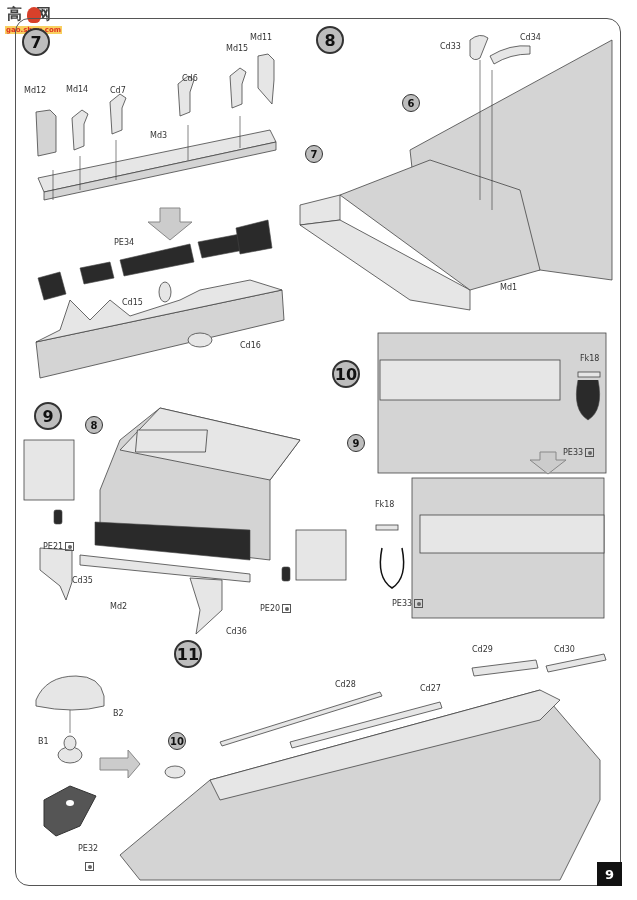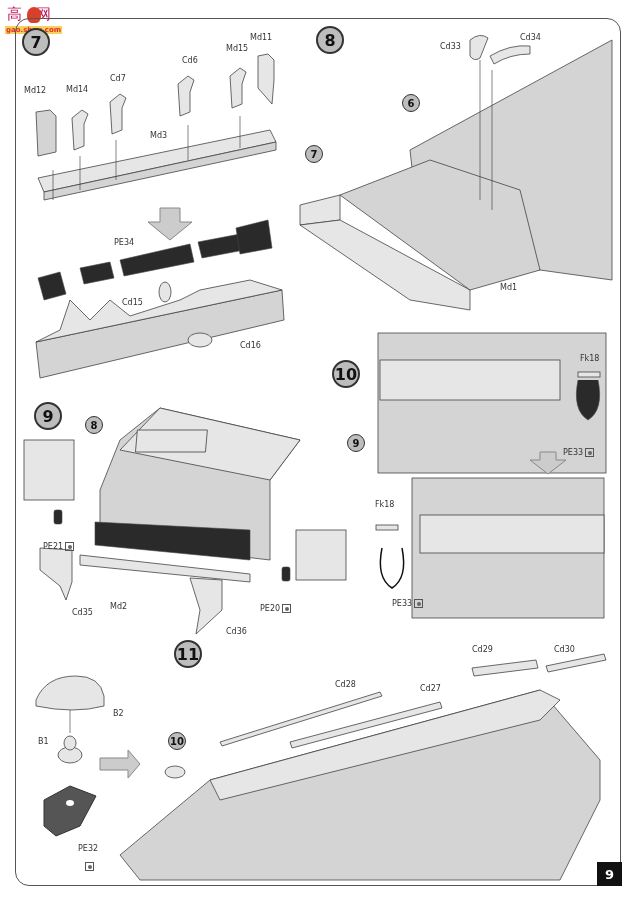--- a/index.html
+++ b/index.html
@@ -6,21 +6,21 @@
   body{width:637px;height:900px;position:relative;overflow:hidden;font-family:"DejaVu Sans",sans-serif;color:#222;}
   .frame{position:absolute;left:15px;top:18px;width:606px;height:868px;border:1px solid #555;border-radius:14px;box-sizing:border-box;}
   .abs{position:absolute;}
   .step{position:absolute;width:28px;height:28px;border-radius:50%;background:#bdbdbd;border:2px solid #333;box-sizing:border-box;display:flex;align-items:center;justify-content:center;font-weight:bold;font-size:16px;color:#111;font-family:"DejaVu Sans",sans-serif;}
   .ref{position:absolute;width:18px;height:18px;border-radius:50%;background:#bdbdbd;border:1.5px solid #333;box-sizing:border-box;display:flex;align-items:center;justify-content:center;font-weight:bold;font-size:10px;color:#111;}
   .lbl{position:absolute;font-size:8px;color:#333;white-space:nowrap;font-family:"DejaVu Sans",sans-serif;}
   .pe-icon{display:inline-block;width:7px;height:7px;border:1px solid #555;margin-left:2px;vertical-align:middle;position:relative;}
   .pe-icon::after{content:"";position:absolute;left:1.5px;top:1.5px;width:4px;height:4px;background:#666;border-radius:50%;}
   .pagenum{position:absolute;left:597px;top:862px;width:25px;height:24px;background:#111;color:#fff;font-weight:bold;font-size:13px;display:flex;align-items:center;justify-content:center;}
   .logo{position:absolute;left:5px;top:5px;width:60px;height:32px;}
-  .logo .cn{position:absolute;left:2px;top:0;font-size:15px;font-weight:normal;color:#be185d;letter-spacing:14px;text-align:right;}
+  .logo .cn{position:absolute;left:2px;top:0;font-size:15px;font-weight:bold;color:#404040;letter-spacing:14px;text-align:right;}
   .logo .thumb{position:absolute;left:22px;top:2px;width:14px;height:16px;background:#d8402a;border-radius:50% 50% 40% 40%;}
   .logo .url{position:absolute;left:0;top:21px;font-size:7px;font-weight:bold;color:#e03020;background:#f8d060;padding:0 1px;}
   .gray{fill:#d4d4d4;stroke:#444;stroke-width:0.8;}
   .light{fill:#e6e6e6;stroke:#444;stroke-width:0.8;}
   .dark{fill:#2a2a2a;stroke:#444;stroke-width:0.6;}
   .line{stroke:#333;stroke-width:0.6;fill:none;}
   .arrowfill{fill:#ccc;stroke:#888;stroke-width:1;}
 </style>
 </head>
 <body>
@@ -139,37 +139,37 @@
 
 <div class="ref" style="left:305px;top:145px">7</div>
 <div class="ref" style="left:402px;top:94px">6</div>
 <div class="ref" style="left:85px;top:416px">8</div>
 <div class="ref" style="left:347px;top:434px">9</div>
 <div class="ref" style="left:168px;top:732px">10</div>
 
 
 <span class="lbl" style="left:24px;top:86px">Md12</span>
 <span class="lbl" style="left:66px;top:85px">Md14</span>
-<span class="lbl" style="left:110px;top:74px">Cd7</span>
-<span class="lbl" style="left:182px;top:56px">Cd6</span>
+<span class="lbl" style="left:110px;top:86px">Cd7</span>
+<span class="lbl" style="left:182px;top:74px">Cd6</span>
 <span class="lbl" style="left:226px;top:44px">Md15</span>
 <span class="lbl" style="left:250px;top:33px">Md11</span>
 <span class="lbl" style="left:150px;top:131px">Md3</span>
 <span class="lbl" style="left:114px;top:238px">PE34</span>
 <span class="lbl" style="left:122px;top:298px">Cd15</span>
 <span class="lbl" style="left:240px;top:341px">Cd16</span>
 
 
 <span class="lbl" style="left:440px;top:42px">Cd33</span>
 <span class="lbl" style="left:520px;top:33px">Cd34</span>
 <span class="lbl" style="left:500px;top:283px">Md1</span>
 
 
 <span class="lbl" style="left:43px;top:542px"><span>PE21</span><span class="pe-icon"></span></span>
-<span class="lbl" style="left:72px;top:608px">Cd35</span>
+<span class="lbl" style="left:72px;top:576px">Cd35</span>
 <span class="lbl" style="left:110px;top:602px">Md2</span>
 <span class="lbl" style="left:226px;top:627px">Cd36</span>
 <span class="lbl" style="left:260px;top:604px"><span>PE20</span><span class="pe-icon"></span></span>
 
 
 <span class="lbl" style="left:580px;top:354px">Fk18</span>
 <span class="lbl" style="left:563px;top:448px"><span>PE33</span><span class="pe-icon"></span></span>
 <span class="lbl" style="left:375px;top:500px">Fk18</span>
 <span class="lbl" style="left:392px;top:599px"><span>PE33</span><span class="pe-icon"></span></span>
 

